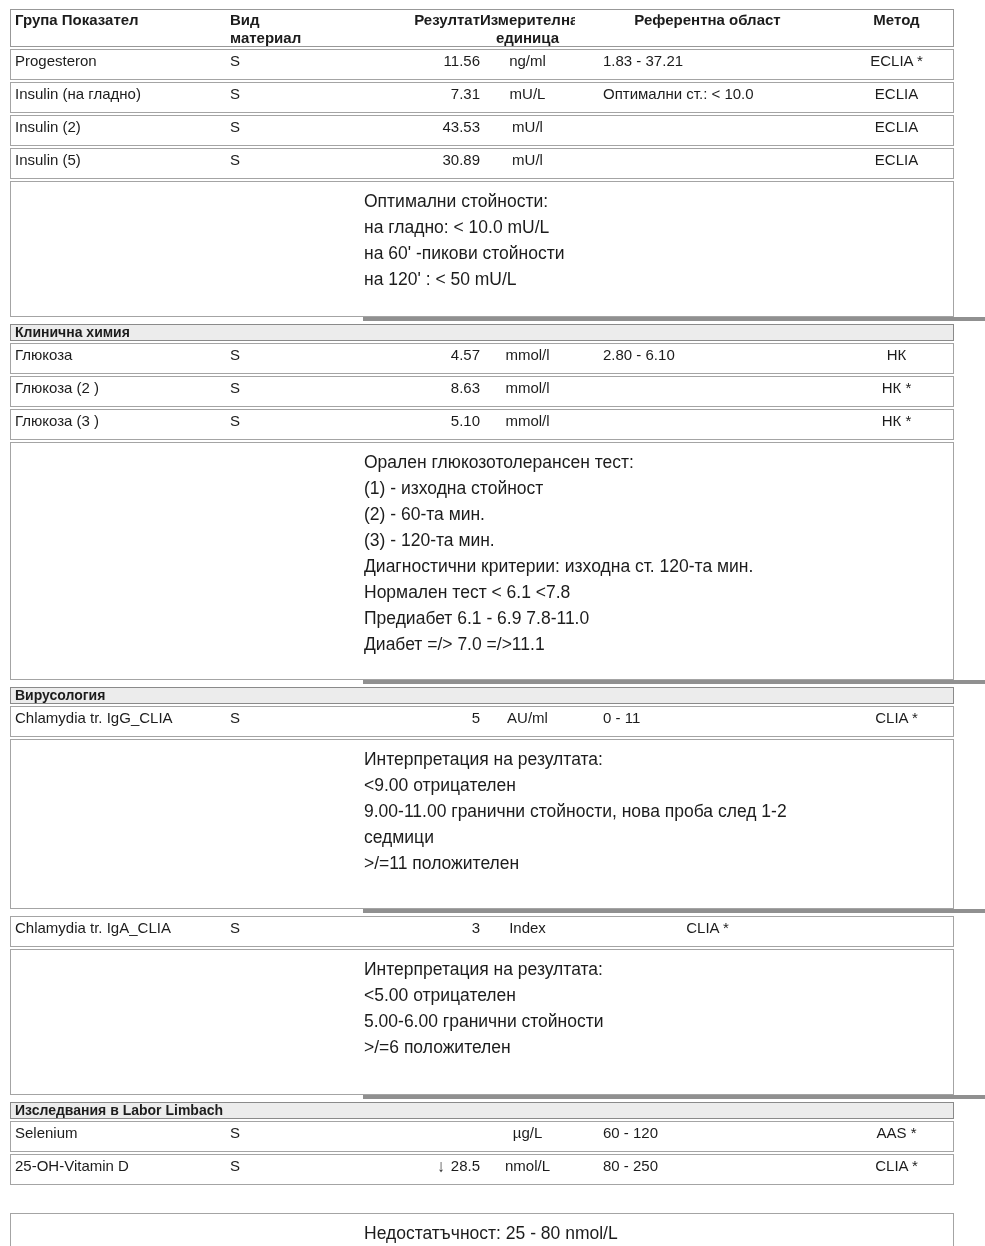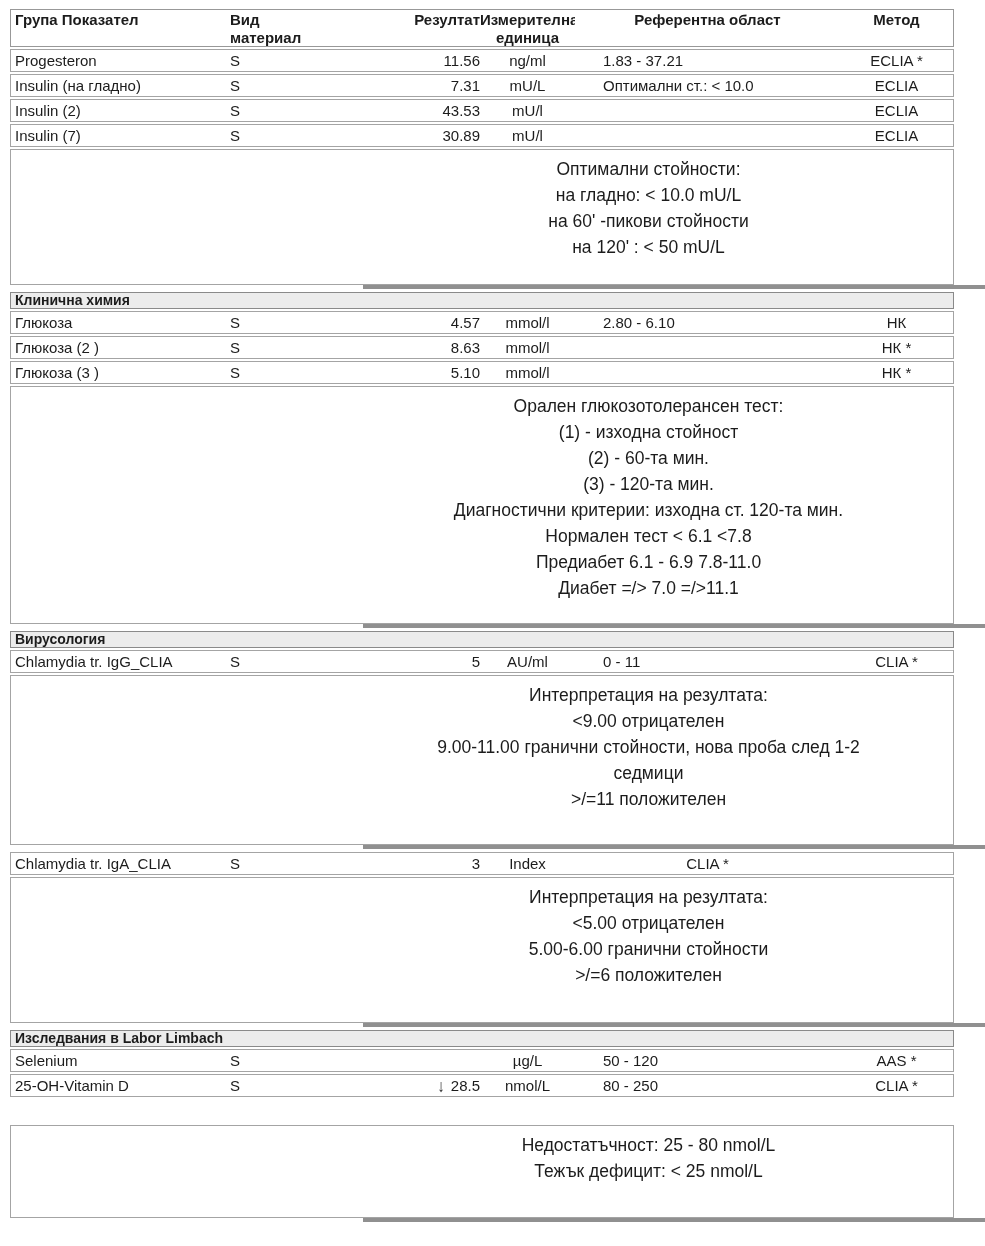--- a/index.html
+++ b/index.html
@@ -34,21 +34,21 @@
     height:17px;
     line-height:15px;
     font-weight:bold;
     font-size:14px;
     padding-left:4px;
     margin-bottom:2px;
     overflow:hidden;
   }
   .row{
     border:1px solid #a4a4a4;
-    height:23px;
+    height:31px;
     font-size:15px;
     line-height:21px;
     margin-bottom:2px;
     overflow:visible;
   }
   .cell{overflow:hidden;white-space:nowrap;}
   .c-indicator{text-align:left;padding-left:4px;}
   .c-material{}
   .c-result{text-align:right;}
   .c-unit{text-align:center;}
@@ -57,21 +57,20 @@
   .c-method{text-align:center;}
 
   .note{
     position:relative;
     border:1px solid #a4a4a4;
     padding:6px 20px 16px 353px;
     font-size:17.5px;
     line-height:26px;
     margin-bottom:7px;
     white-space:pre-line;
-    text-align:center;
   }
   .note::after{
     content:"";
     position:absolute;
     left:352px;
     bottom:-5px;
     width:623px;
     height:4px;
     background:#909090;
   }
@@ -116,21 +115,21 @@
         </div>
         <div class="row grid">
           <div class="cell c-indicator">Insulin (2)</div>
           <div class="cell c-material">S</div>
           <div class="cell c-result">43.53</div>
           <div class="cell c-unit">mU/l</div>
           <div class="cell c-reference"></div>
           <div class="cell c-method">ECLIA</div>
         </div>
         <div class="row grid">
-          <div class="cell c-indicator">Insulin (7)</div>
+          <div class="cell c-indicator">Insulin (5)</div>
           <div class="cell c-material">S</div>
           <div class="cell c-result">30.89</div>
           <div class="cell c-unit">mU/l</div>
           <div class="cell c-reference"></div>
           <div class="cell c-method">ECLIA</div>
         </div>
         <div class="note" style="height: 136px;">Оптимални стойности:
 на гладно: &lt; 10.0 mU/L
 на 60' -пикови стойности
 на 120' : &lt; 50 mU/L</div>
@@ -191,21 +190,21 @@
         <div class="note" style="height: 146px;">Интерпретация на резултата:
 &lt;5.00 отрицателен
 5.00-6.00 гранични стойности
 &gt;/=6 положителен</div>
         <div class="sec">Изследвания в Labor Limbach</div>
         <div class="row grid">
           <div class="cell c-indicator">Selenium</div>
           <div class="cell c-material">S</div>
           <div class="cell c-result"></div>
           <div class="cell c-unit">µg/L</div>
-          <div class="cell c-reference">50 - 120</div>
+          <div class="cell c-reference">60 - 120</div>
           <div class="cell c-method">AAS *</div>
         </div>
         <div class="row grid">
           <div class="cell c-indicator">25-OH-Vitamin D</div>
           <div class="cell c-material">S</div>
           <div class="cell c-result"><span class="flag">↓</span>28.5</div>
           <div class="cell c-unit">nmol/L</div>
           <div class="cell c-reference">80 - 250</div>
           <div class="cell c-method">CLIA *</div>
         </div>

